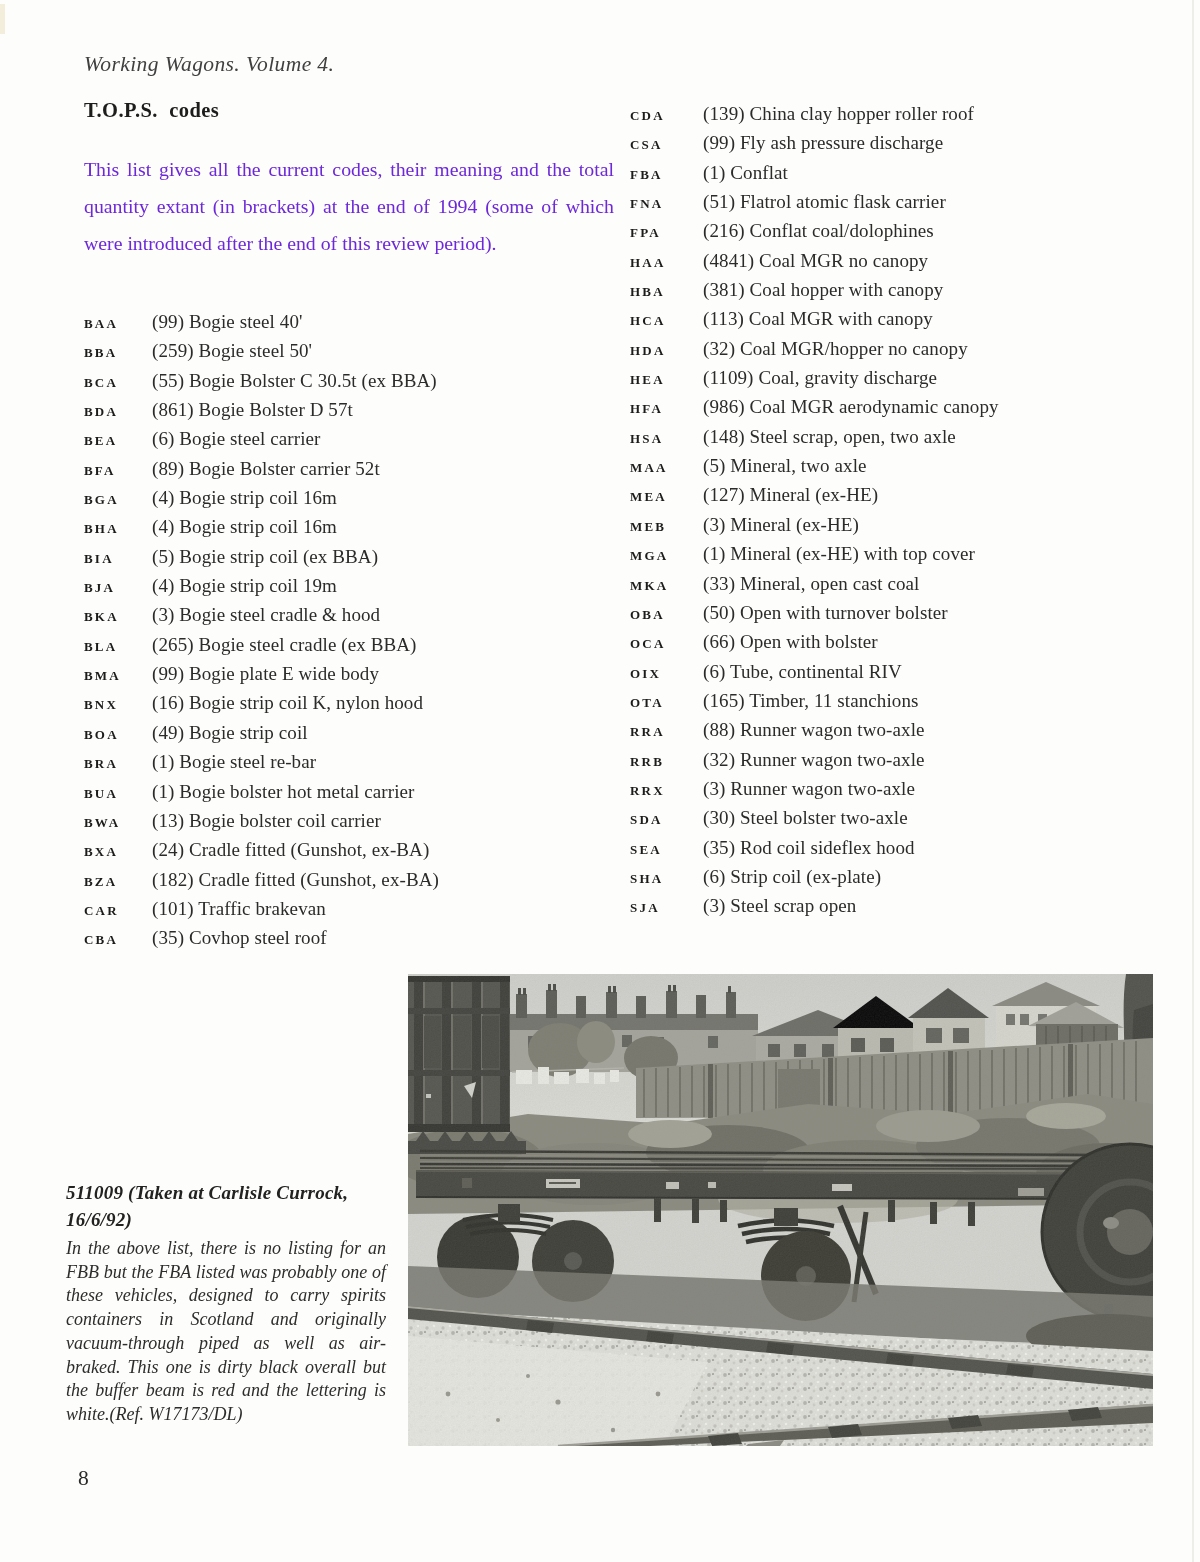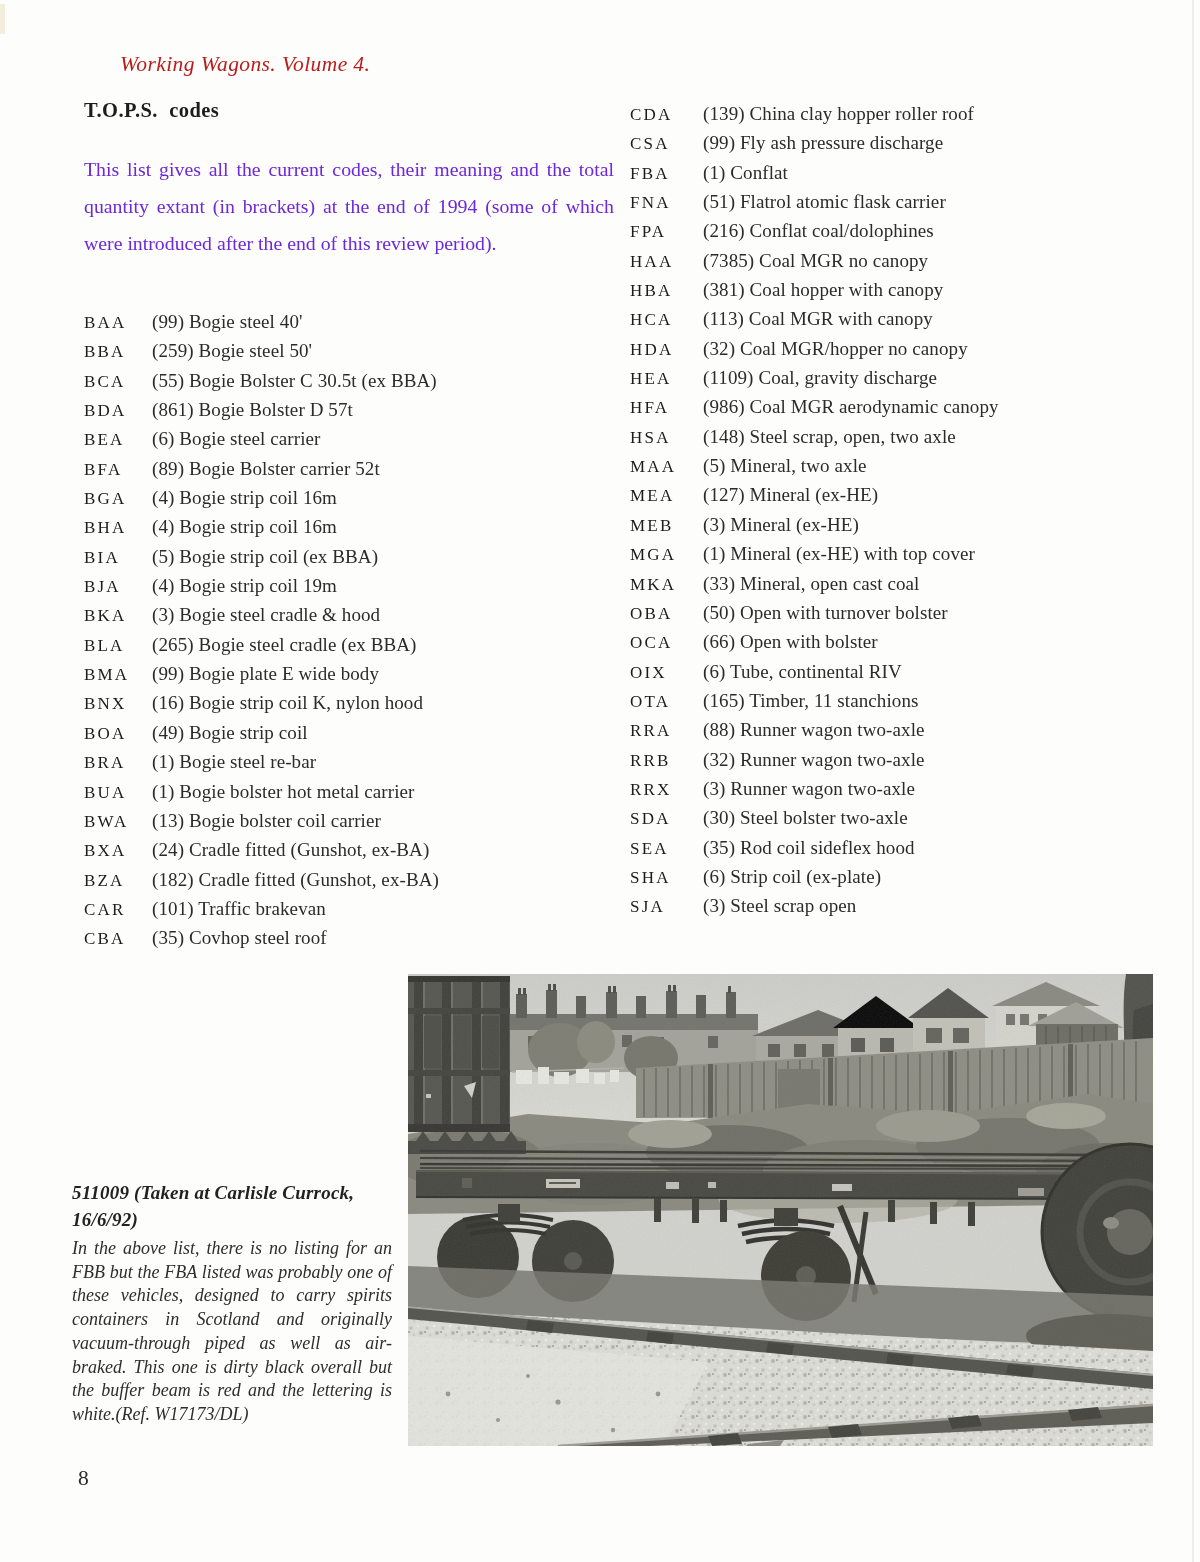--- a/index.html
+++ b/index.html
@@ -7,50 +7,50 @@
     position:relative; width:1200px; height:1562px;
     background:#fdfdfb; overflow:hidden;
     font-family:"Liberation Serif","DejaVu Serif",serif;
     color:#242424;
   }
   .page-edge { position:absolute; top:0; right:6px; width:2px; height:100%; background:#ededea; }
   .corner-mark { position:absolute; left:0; top:4px; width:5px; height:30px; background:#f3eedb; }
 
   .book-title {
     position:absolute; left:84px; top:52px;
-    font-style:italic; font-size:21.5px; letter-spacing:0.4px; color:#b91c1c;margin-left:36px;
+    font-style:italic; font-size:21.5px; letter-spacing:0.4px; color:#404040;
   }
   .section-title {
     position:absolute; left:84px; top:99px;
     font-weight:bold; font-size:20.5px; letter-spacing:0.4px; word-spacing:6px; color:#1d1d1b;
   }
   .intro {
     position:absolute; left:84px; top:151px; width:530px; margin:0;
     font-size:19.8px; line-height:37px; text-align:justify; color:#6d28d9;
   }
 
   .code-list { position:absolute; margin:0; padding:0; list-style:none; }
   .code-list.left  { left:84px;  top:311px; }
   .code-list.right { left:630px; top:103px; }
   .code-row { height:29.35px; white-space:nowrap; }
   .code {
-    display:inline-block; font-weight:normal; font-size:17px;
+    display:inline-block; font-weight:bold; font-size:13px;
     letter-spacing:2.2px; color:#1c1c1a;
   }
   .code-list.left  .code { width:68px; }
   .code-list.right .code { width:73px; }
   .desc { font-size:19px; letter-spacing:0.1px; color:#2b2b29; }
 
   .photo {
     position:absolute; left:408px; top:974px; width:745px; height:472px; margin:0;
     background:#d8d8d3;
   }
   .photo svg { display:block; width:100%; height:100%; }
 
-  .caption { position:absolute; left:72px; top:1180px; width:320px; }
+  .caption { position:absolute; left:66px; top:1180px; width:320px; }
   .caption-title {
     font-weight:bold; font-style:italic; font-size:19px; line-height:26.5px;
     letter-spacing:0.2px; color:#222220;
   }
   .caption-body {
     margin-top:4px; font-style:italic; font-size:18px; line-height:23.7px;
     text-align:justify; color:#2d2d2b;
   }
   .page-number { position:absolute; left:78px; top:1466px; font-size:21.5px; color:#2a2a28; }
 </style>
@@ -172,21 +172,21 @@
 
       <li class="code-row">
         <span class="code">FNA</span><span class="desc">(51) Flatrol atomic flask carrier</span>
       </li>
 
       <li class="code-row">
         <span class="code">FPA</span><span class="desc">(216) Conflat coal/dolophines</span>
       </li>
 
       <li class="code-row">
-        <span class="code">HAA</span><span class="desc">(7385) Coal MGR no canopy</span>
+        <span class="code">HAA</span><span class="desc">(4841) Coal MGR no canopy</span>
       </li>
 
       <li class="code-row">
         <span class="code">HBA</span><span class="desc">(381) Coal hopper with canopy</span>
       </li>
 
       <li class="code-row">
         <span class="code">HCA</span><span class="desc">(113) Coal MGR with canopy</span>
       </li>
 

